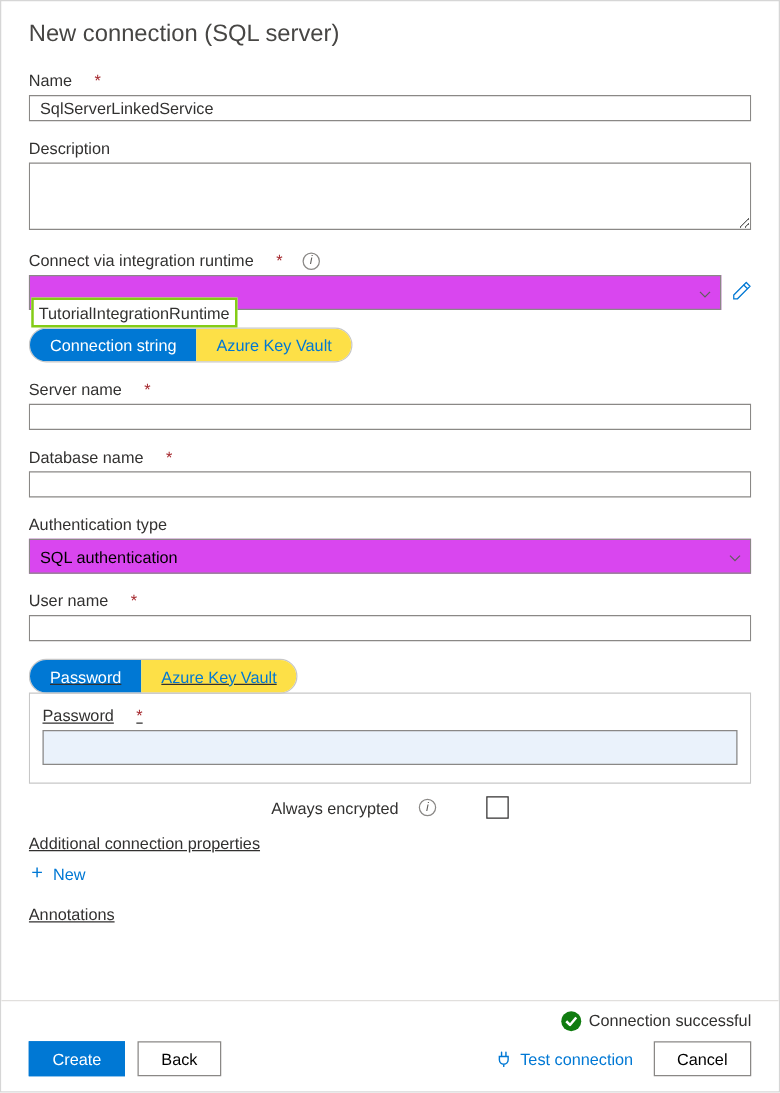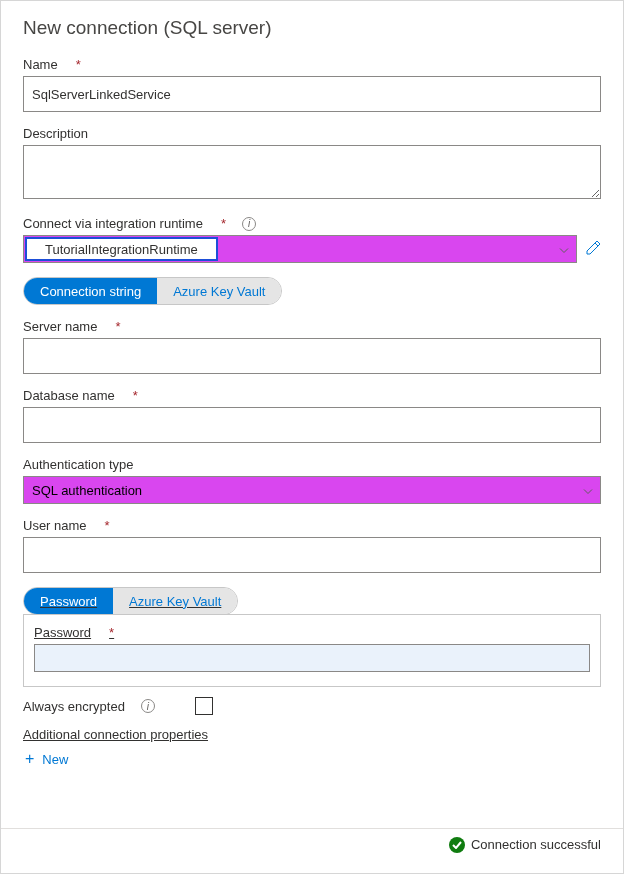--- a/index.html
+++ b/index.html
@@ -19,21 +19,21 @@
     font-size: 19px;
     font-weight: 400;
     color: #474644;
     margin: 2px 0 18px 0;
   }
   .field { margin-bottom: 14px; }
   .label { font-size: 13px; color: #323130; margin-bottom: 4px; display: flex; align-items: center; gap: 16px;}
   .req { color: #a4262c; margin-left: 2px; }
   .textbox {
     width: 100%;
-    height: 36px;
+    height: 21px;
     border: 1px solid #8a8886;
     padding: 0 8px;
     font-size: 13px;
     font-family: inherit;
     background: #fff;
     color: #323130;
   }
   .textarea {
     width: 100%;
     height: 54px;
@@ -55,25 +55,25 @@
     padding: 0 24px 0 8px;
     font-size: 13px;
     font-family: inherit;
     background: #d946ef;
     appearance: none;
     -webkit-appearance:none;
     cursor:pointer;
   }
   .hl-value {
     position:absolute;
-    left:2px; top:2px;
+    left:2px; top:18px;
     height:24px;
-    padding:0 18px;
+    padding:0 4px;
     display:flex; align-items:center;
-    border:2px solid #1d4ed8;
+    border:2px solid #84cc16;
     background:#fff;
     font-size:13px;
     pointer-events:none;
   }
   .chevron {
     position:absolute; right:8px; top:50%; transform:translateY(-50%);
     pointer-events:none; color:#605e5c;
   }
   .info-icon {
     display:inline-flex; align-items:center; justify-content:center;
@@ -81,34 +81,34 @@
     border:1px solid #8a8886; font-size:10px; color:#605e5c; font-style:italic;
   }
   .edit-icon { color:#0078d4; cursor:pointer;}
   .pill-row { display:flex; border:1px solid #c7c7c7; border-radius:16px; overflow:hidden; width:max-content; height:28px;}
   .pill {
     padding: 0 16px;
     font-size:13px;
     display:flex; align-items:center;
     cursor:pointer;
     color:#0078d4;
-    background:#e5e5e5;
+    background:#fde047;
     border:none;
   }
   .pill.active { background:#0078d4; color:#fff; }
   .pwd-group {
     border:1px solid #c7c7c7;
     margin-top:-1px;
     padding: 10px 10px 14px 10px;
   }
   .pwd-input {
     width:100%; height:28px; border:1px solid #8a8886;
     background:#eaf2fb; padding:0 8px;
   }
-  .inline-row { display:flex; align-items:center; gap:40px; margin-top:6px; margin-bottom:12px;}
+  .inline-row { display:flex; align-items:center; gap:40px; margin-top:6px; margin-bottom:12px;justify-content:center;}
   .chk {
     width:18px; height:18px; border:1px solid #323130; background:#fff; cursor:pointer;
   }
   .section-label { font-size:13px; color:#323130; margin-top:4px; margin-bottom:4px;text-decoration:underline;}
   .new-link {
     display:flex; align-items:center; gap:8px;
     color:#0078d4; font-size:13px; cursor:pointer;
     padding: 4px 2px;
   }
   .plus-icon { font-size:16px; color:#0078d4; font-weight:300;}
@@ -263,13 +263,27 @@
 
 <div class="footer">
   <div class="status-row">
     <span class="check-circle">
       <svg width="10" height="8" viewBox="0 0 10 8">
           <path d="M1 4 L4 7 L9 1" fill="none" stroke="#fff" stroke-width="2"></path>
         </svg>
     </span>
     <span>Connection successful</span>
   </div>
+  <div class="btn-row">
+    <button class="btn primary">Create</button>
+    <button class="btn">Back</button>
+    <div class="spacer"></div>
+    <div class="test-link">
+      <span class="plug-icon">
+        <svg width="14" height="14" viewBox="0 0 16 16">
+            <path d="M6 2 L6 6 M10 2 L10 6 M4 6 L12 6 L12 9 A4 4 0 0 1 8 13 A4 4 0 0 1 4 9 Z M8 13 L8 15" fill="none" stroke="#0078d4" stroke-width="1.3" stroke-linecap="round"></path>
+          </svg>
+      </span>
+      <span>Test connection</span>
+    </div>
+    <button class="btn">Cancel</button>
+  </div>
 </div>
 
 </body></html>

